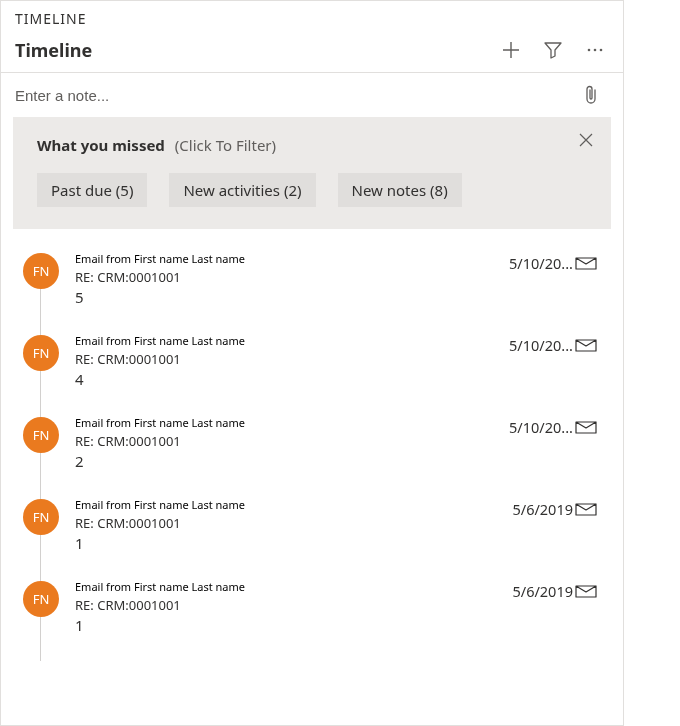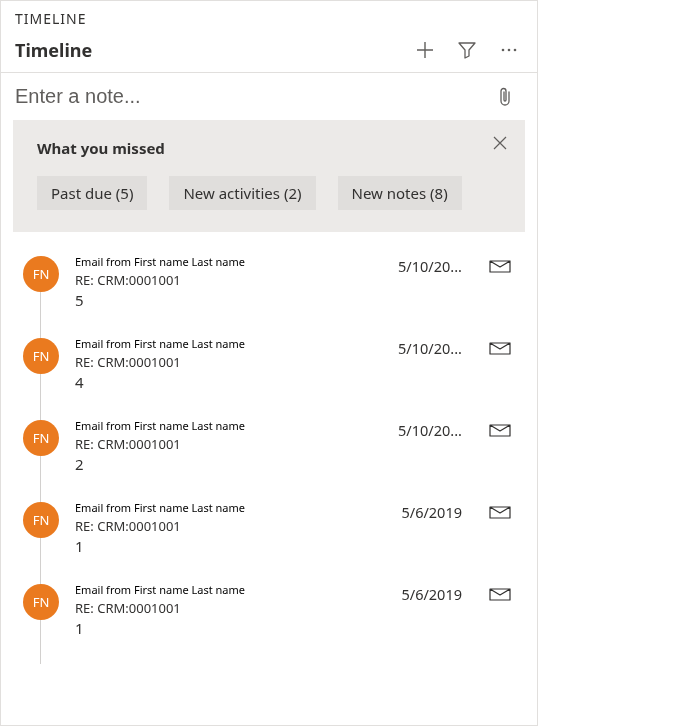--- a/index.html
+++ b/index.html
@@ -5,21 +5,21 @@
   * { box-sizing: border-box; margin: 0; padding: 0; }
   body {
     font-family: "Segoe UI", system-ui, -apple-system, sans-serif;
     background: #fff;
     width: 680px;
     color: #323130;
     font-size: 14px;
   }
   .container {
     border: 1px solid #e1dfdd;
-    width: 538px;
+    width: 624px;
     height: 726px;
     overflow: hidden;
   }
   .section-label {
     font-size: 14px;
     letter-spacing: 1px;
     color: #323130;
     padding: 8px 14px 0 14px;
     font-weight: 400;
   }
@@ -51,21 +51,21 @@
   }
   .note-row {
     display: flex;
     align-items: center;
     justify-content: space-between;
     padding: 12px 22px 12px 14px;
   }
   .note-input {
     border: none;
     outline: none;
-    font-size: 20px;
+    font-size: 15px;
     color: #8b5cf6;
     width: 90%;
     background: transparent;
   }
   .note-input::placeholder { color: #605e5c; }
   .filter-box {
     background: #eceae8;
     margin: 0 12px;
     padding: 18px 20px 22px 24px;
     position: relative;
@@ -152,21 +152,21 @@
     color: #323130;
     margin-bottom: 1px;
   }
   .item-num {
     font-size: 15px;
     color: #323130;
   }
   .item-right {
     display: flex;
     align-items: center;
-    gap: 27px;
+    gap: 2px;
     flex-shrink: 0;
     padding-top: 2px;
   }
   .item-date {
     font-size: 14.5px;
     color: #323130;
     white-space: nowrap;
   }
   svg { display: block; }
 </style>
@@ -210,20 +210,21 @@
   </div>
 
   <div class="filter-box">
     <div class="filter-close">
       <svg width="14" height="14" viewBox="0 0 14 14">
           <path d="M1 1l12 12M13 1L1 13" stroke="#605e5c" stroke-width="1.2"></path>
         </svg>
     </div>
     <div class="filter-head">
       <span class="filter-title">What you missed</span>
+      <span class="filter-sub">(Click To Filter)</span>
     </div>
     <div class="filter-chips">
       <div class="chip">Past due (5)</div>
       <div class="chip">New activities (2)</div>
       <div class="chip">New notes (8)</div>
     </div>
   </div>
 
   <div class="items">
     <div class="line"></div>

